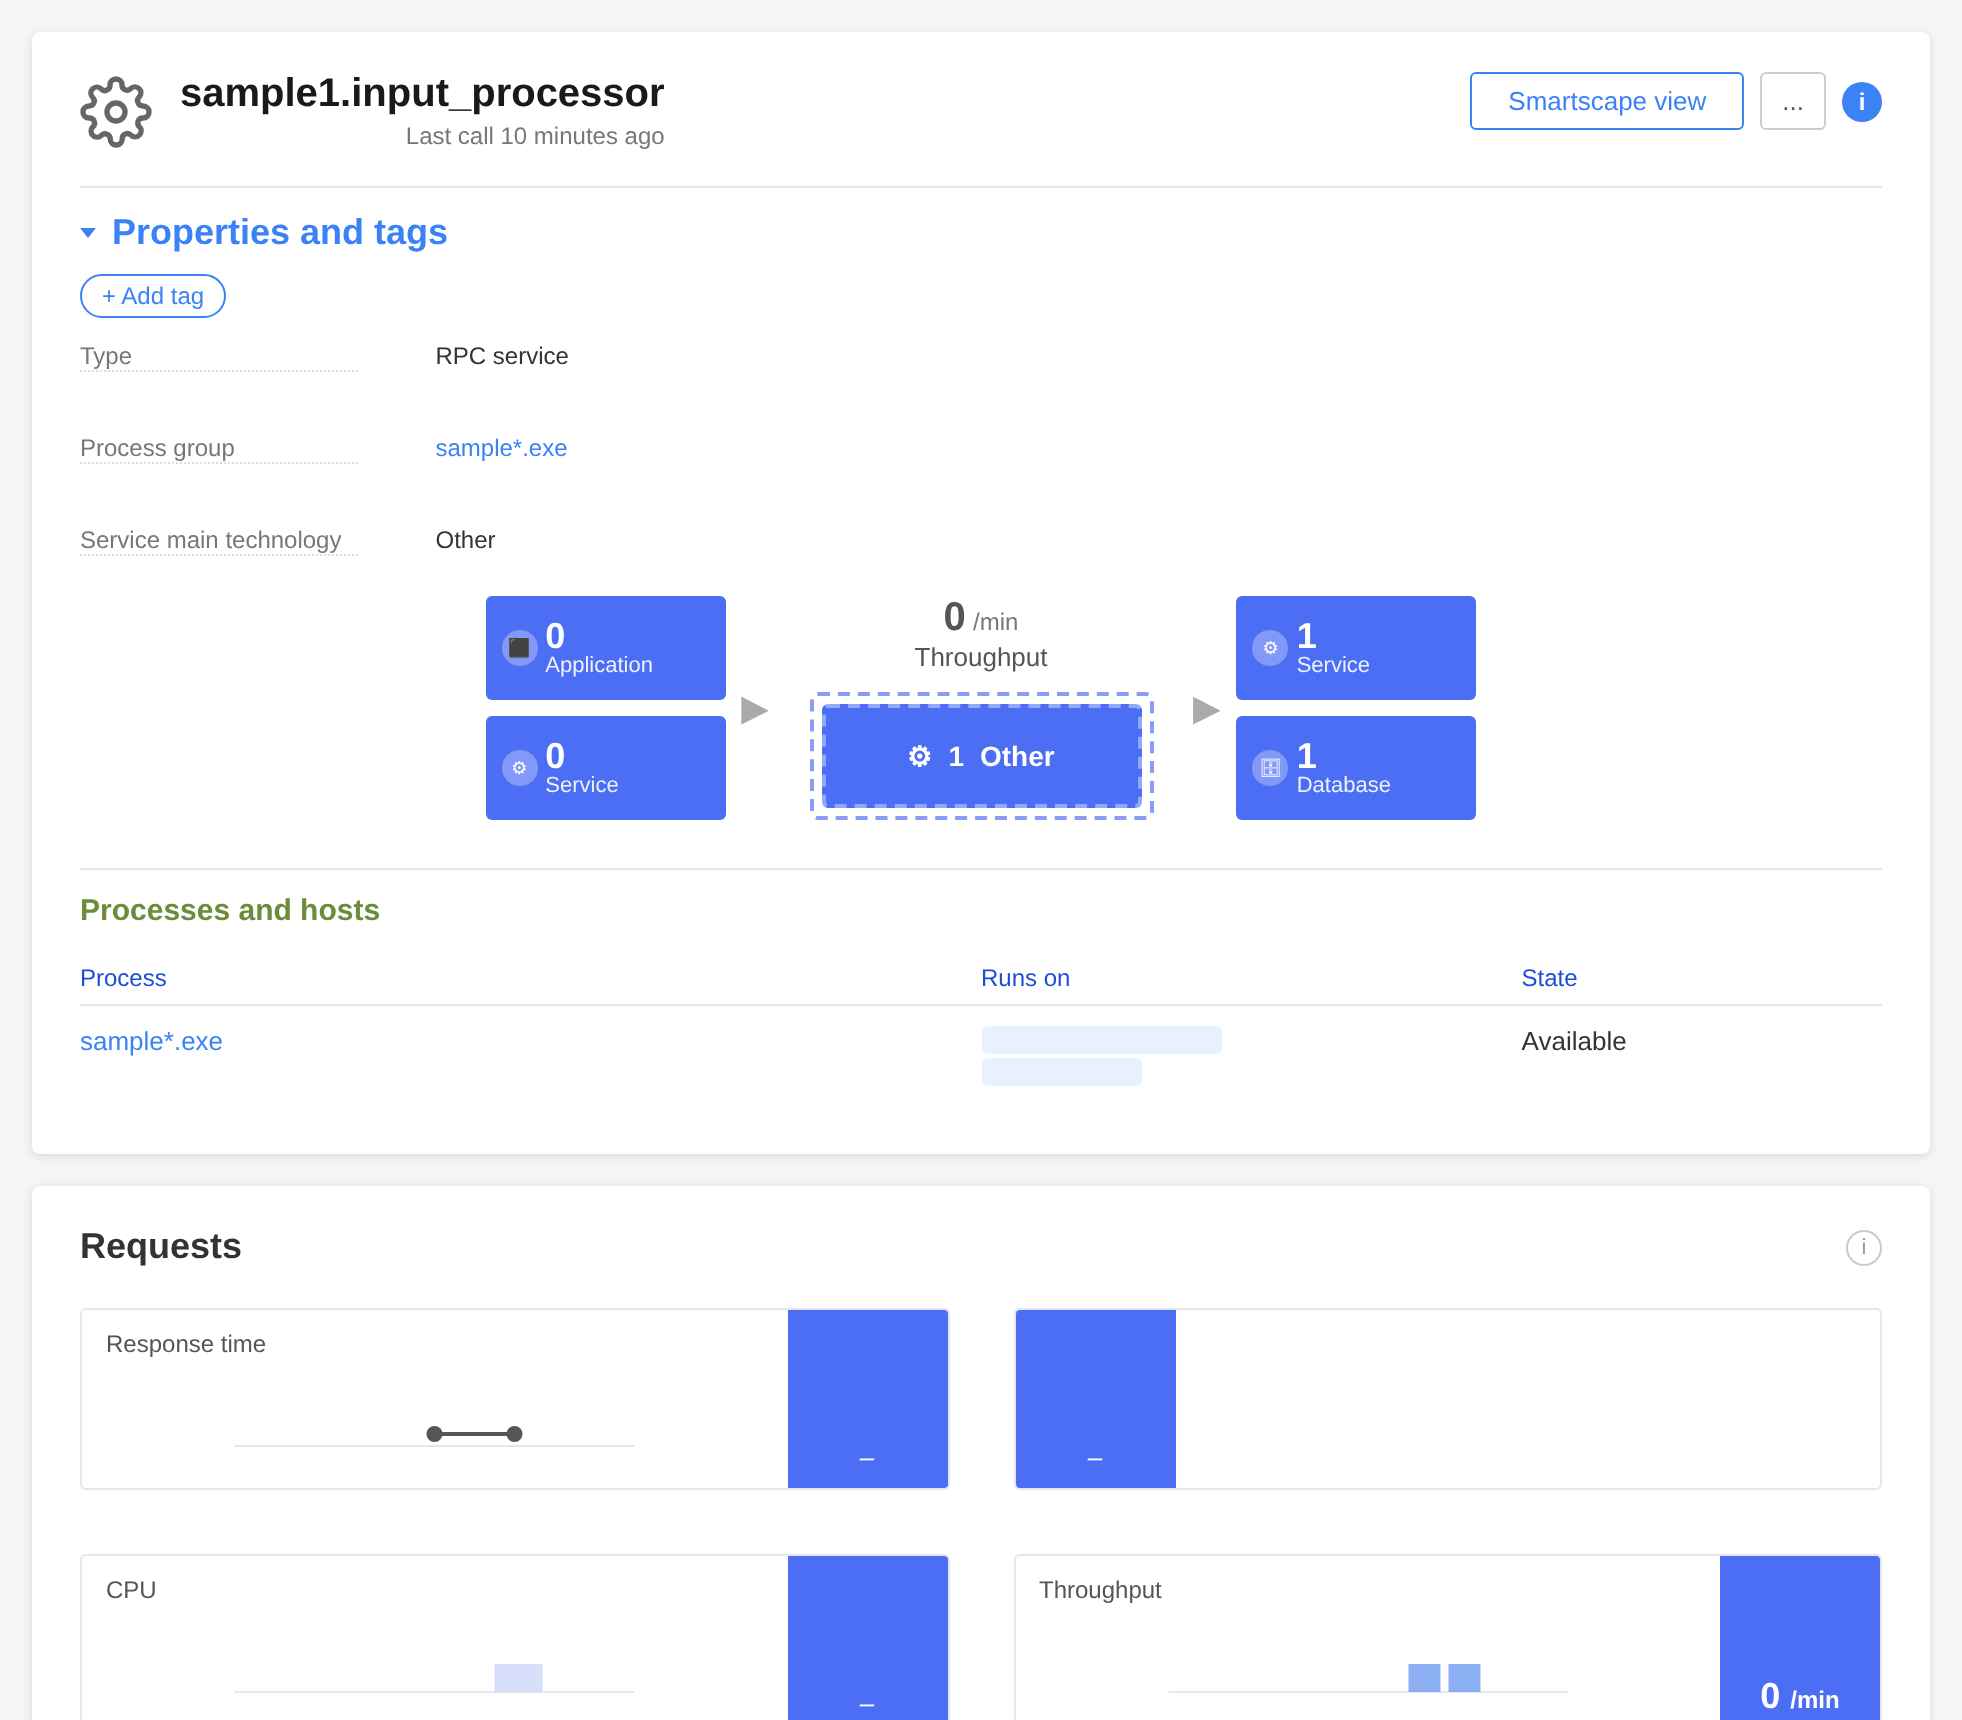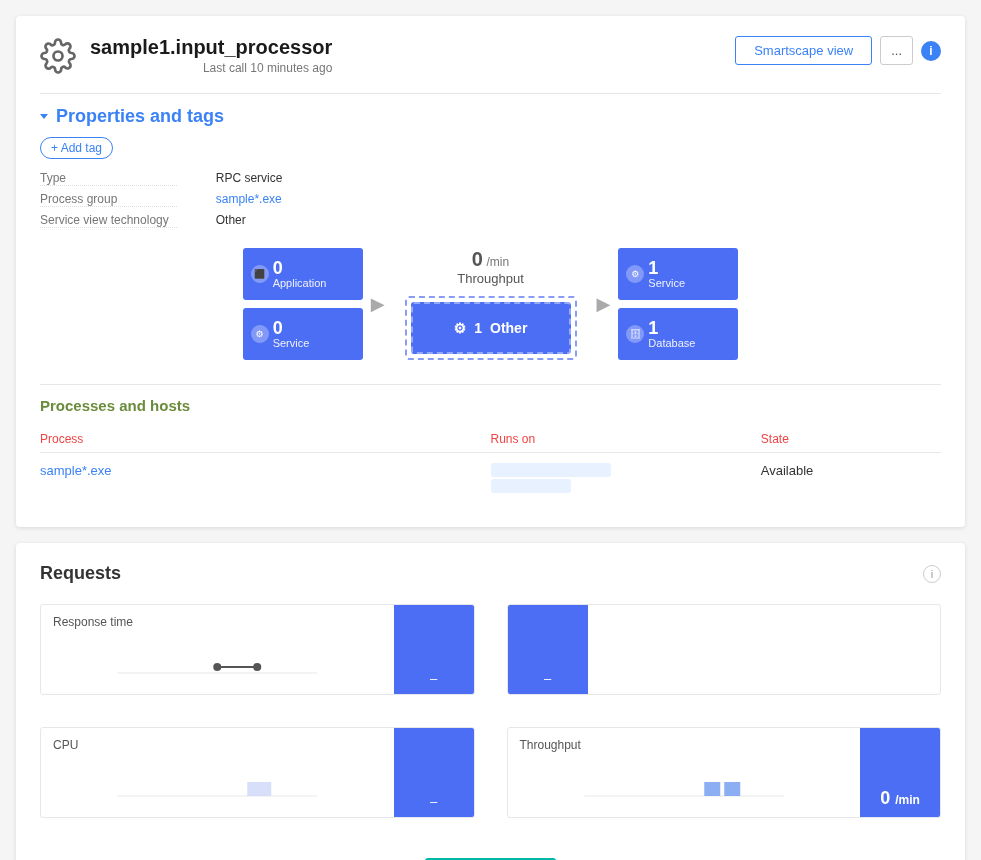--- a/index.html
+++ b/index.html
@@ -117,32 +117,32 @@
       display: inline-flex;
       align-items: center;
       gap: 4px;
     }
     .properties-table {
       display: grid;
       grid-template-columns: auto 1fr;
       row-gap: 6px;
       column-gap: 0;
       margin-bottom: 20px;
+      gap: 31px;
     }
     .prop-label {
       color: #777;
       font-size: 12px;
       padding-right: 8px;
       border-bottom: 1px dotted #ddd;
       margin-right: 8px;
     }
     .prop-value {
       font-size: 12px;
       color: #333;
-      margin-left: 31px;
     }
     .prop-value.link {
       color: #3b82f6;
       cursor: pointer;
     }
 
     
     .flow-container {
       display: flex;
       align-items: center;
@@ -241,21 +241,21 @@
       color: #6b8c3a;
       margin-bottom: 14px;
     }
     .processes-table {
       width: 100%;
       border-collapse: collapse;
     }
     .processes-table th {
       text-align: left;
       font-size: 12px;
-      color: #ef4444;
+      color: #1d4ed8;
       font-weight: normal;
       border-bottom: 1px solid #e5e7eb;
       padding: 4px 0 6px;
     }
     .processes-table td {
       padding: 10px 0;
       font-size: 13px;
       vertical-align: top;
     }
     .processes-table td.process-name {
@@ -437,21 +437,21 @@
   <button class="add-tag-btn">+ Add tag</button>
 
   <div class="properties-table">
 
     <span class="prop-label">Type</span>
     <span class="prop-value">RPC service</span>
 
     <span class="prop-label">Process group</span>
     <span class="prop-value link">sample*.exe</span>
 
-    <span class="prop-label">Service view technology</span>
+    <span class="prop-label">Service main technology</span>
     <span class="prop-value">Other</span>
   </div>
 
   
   <div class="flow-container">
 
     <div class="flow-column">
       <div class="flow-box">
         <div class="box-icon">⬛</div>
         <div class="box-num">0</div>

